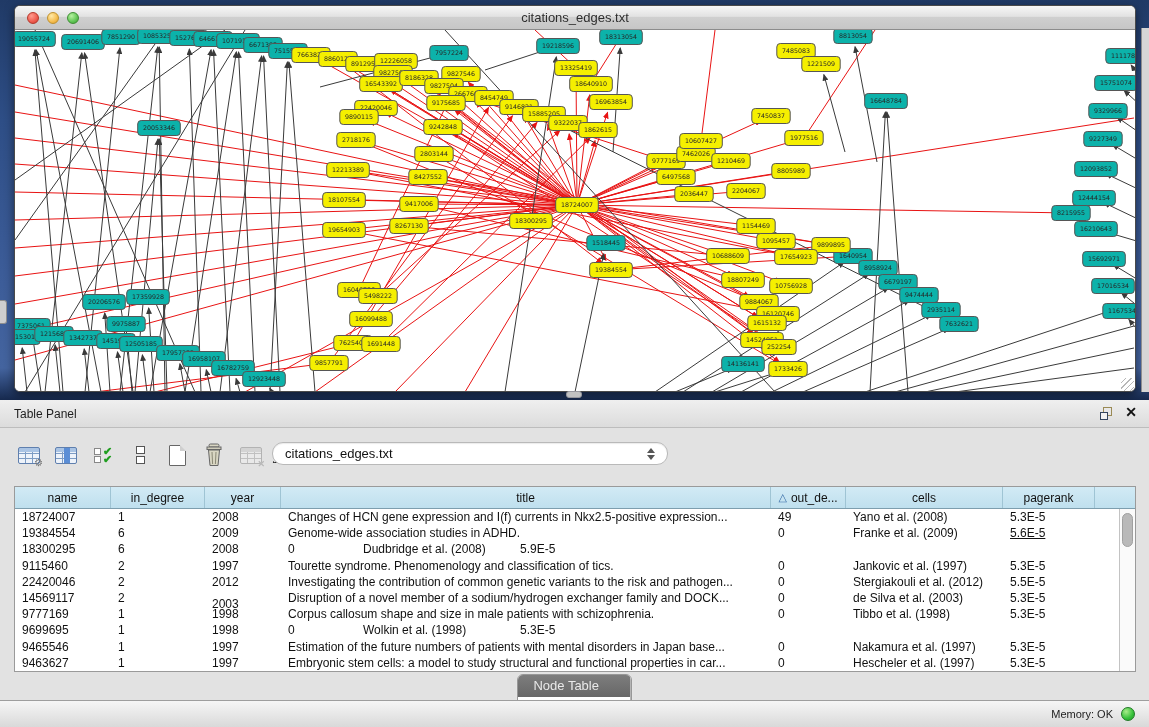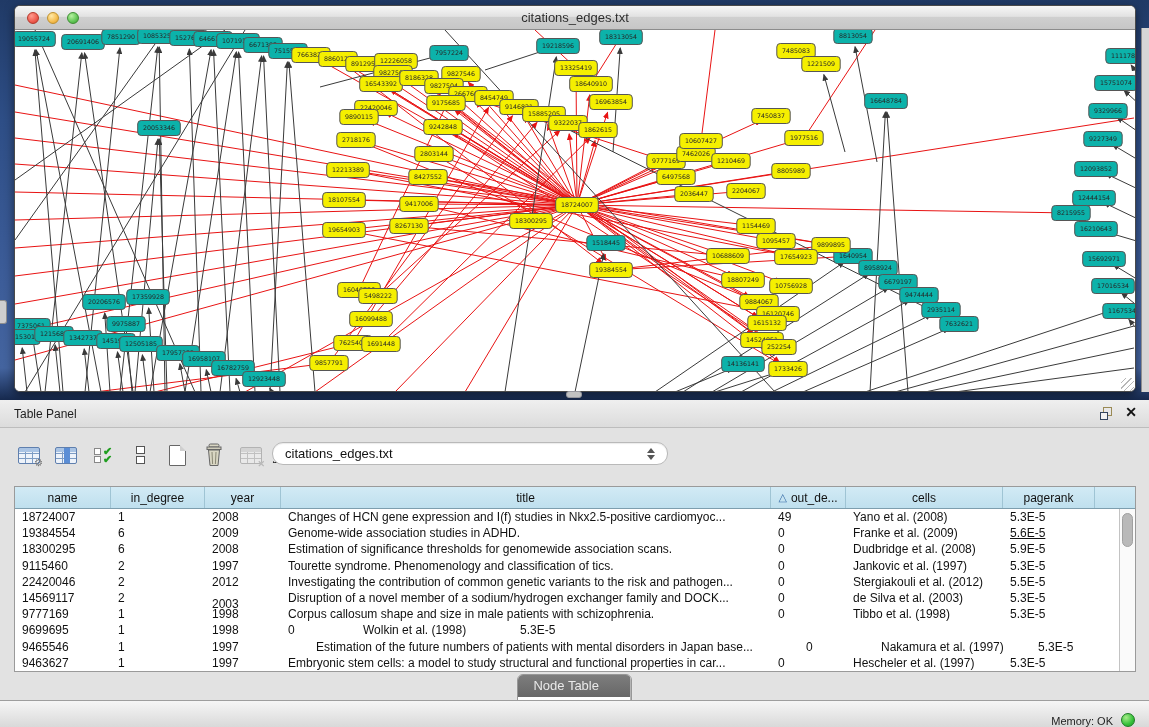--- a/index.html
+++ b/index.html
@@ -79,21 +79,21 @@
   .tab-group { display:flex; border:1px solid #979797; border-radius:6px; overflow:hidden;
     background:#fff; box-shadow:0 1px 1px rgba(255,255,255,.7);flex-direction:column; }
   .tab { height:22px; line-height:22px; padding:0 15px; font-size:13px; color:#1a1a1a;
     background:linear-gradient(180deg,#ffffff,#f1f1f1); border-right:1px solid #b5b5b5; }
   .tab:last-child { border-right:none; }
   .tab.active { background:linear-gradient(180deg,#7d7d7d,#676767); color:#e9e9e9; }
 
   
   .statusbar { position:absolute; left:0; top:700px; width:1149px; height:27px;
     background:linear-gradient(180deg,#f6f6f6,#d9d9d9); border-top:1px solid #9e9e9e;
-    display:flex; align-items:flex-end; justify-content:flex-end; }
+    display:flex; align-items:center; justify-content:flex-end; }
   .memory-label { font-size:11px; color:#222; margin-right:8px; }
   .memory-dot { width:14px; height:14px; border-radius:50%; margin-right:14px;
     background:radial-gradient(circle at 35% 30%,#a8ec8a,#35c03a 60%,#259a2b); border:1px solid #1f7a24; }
 
   
   .icon-grid { width:22px; height:17px; border:1px solid #5f7fae; border-radius:2px; position:relative;
     background:
       linear-gradient(#aac4e4,#aac4e4) 0 0/22px 4px no-repeat,
       repeating-linear-gradient(90deg,transparent 0 6px,#7d9cc4 6px 7px),
       repeating-linear-gradient(0deg,transparent 0 4px,#7d9cc4 4px 5px),
@@ -852,39 +852,38 @@
             </div>
             <div class="th" style="width: 92px;">
               <span>pagerank</span>
             </div>
           </div>
         <div class="tbody" id="tbody">
             <div class="tr">
               <div class="td" style="width: 96px;">18724007</div>
               <div class="td" style="width: 94px;">1</div>
               <div class="td" style="width: 76px;">2008</div>
-              <div class="td" style="width: 490px;">Changes of HCN gene expression and I(f) studies in Nkx2.5-positive cardiomyoc...</div>
+              <div class="td" style="width: 490px;">Changes of HCN gene expression and I(f) currents in Nkx2.5-positive expression...</div>
               <div class="td" style="width: 75px;">49</div>
               <div class="td" style="width: 157px;">Yano et al. (2008)</div>
               <div class="td" style="width: 92px;">5.3E-5</div>
             </div>
             <div class="tr">
               <div class="td" style="width: 96px;">19384554</div>
               <div class="td" style="width: 94px;">6</div>
               <div class="td" style="width: 76px;">2009</div>
               <div class="td" style="width: 490px;">Genome-wide association studies in ADHD.</div>
               <div class="td" style="width: 75px;">0</div>
               <div class="td" style="width: 157px;">Franke et al. (2009)</div>
               <div class="td" style="width: 92px; text-decoration: underline;">5.6E-5</div>
             </div>
             <div class="tr">
               <div class="td" style="width: 96px;">18300295</div>
               <div class="td" style="width: 94px;">6</div>
               <div class="td" style="width: 76px;">2008</div>
-              <div class="td" style="width: 490px;">Estimation of significance thresholds for genomewide association scans.</div>
               <div class="td" style="width: 75px;">0</div>
               <div class="td" style="width: 157px;">Dudbridge et al. (2008)</div>
               <div class="td" style="width: 92px;">5.9E-5</div>
             </div>
             <div class="tr">
               <div class="td" style="width: 96px;">9115460</div>
               <div class="td" style="width: 94px;">2</div>
               <div class="td" style="width: 76px;">1997</div>
               <div class="td" style="width: 490px;">Tourette syndrome. Phenomenology and classification of tics.</div>
               <div class="td" style="width: 75px;">0</div>
@@ -923,21 +922,21 @@
               <div class="td" style="width: 94px;">1</div>
               <div class="td" style="width: 76px;">1998</div>
               <div class="td" style="width: 75px;">0</div>
               <div class="td" style="width: 157px;">Wolkin et al. (1998)</div>
               <div class="td" style="width: 92px;">5.3E-5</div>
             </div>
             <div class="tr">
               <div class="td" style="width: 96px;">9465546</div>
               <div class="td" style="width: 94px;">1</div>
               <div class="td" style="width: 76px;">1997</div>
-              <div class="td" style="width: 490px; margin-left: 28px;">Estimation of the future numbers of patients with mental disorders in Japan base...</div>
+              <div class="td" style="width: 490px;">Estimation of the future numbers of patients with mental disorders in Japan base...</div>
               <div class="td" style="width: 75px;">0</div>
               <div class="td" style="width: 157px;">Nakamura et al. (1997)</div>
               <div class="td" style="width: 92px;">5.3E-5</div>
             </div>
             <div class="tr">
               <div class="td" style="width: 96px;">9463627</div>
               <div class="td" style="width: 94px;">1</div>
               <div class="td" style="width: 76px;">1997</div>
               <div class="td" style="width: 490px;">Embryonic stem cells: a model to study structural and functional properties in car...</div>
               <div class="td" style="width: 75px;">0</div>

